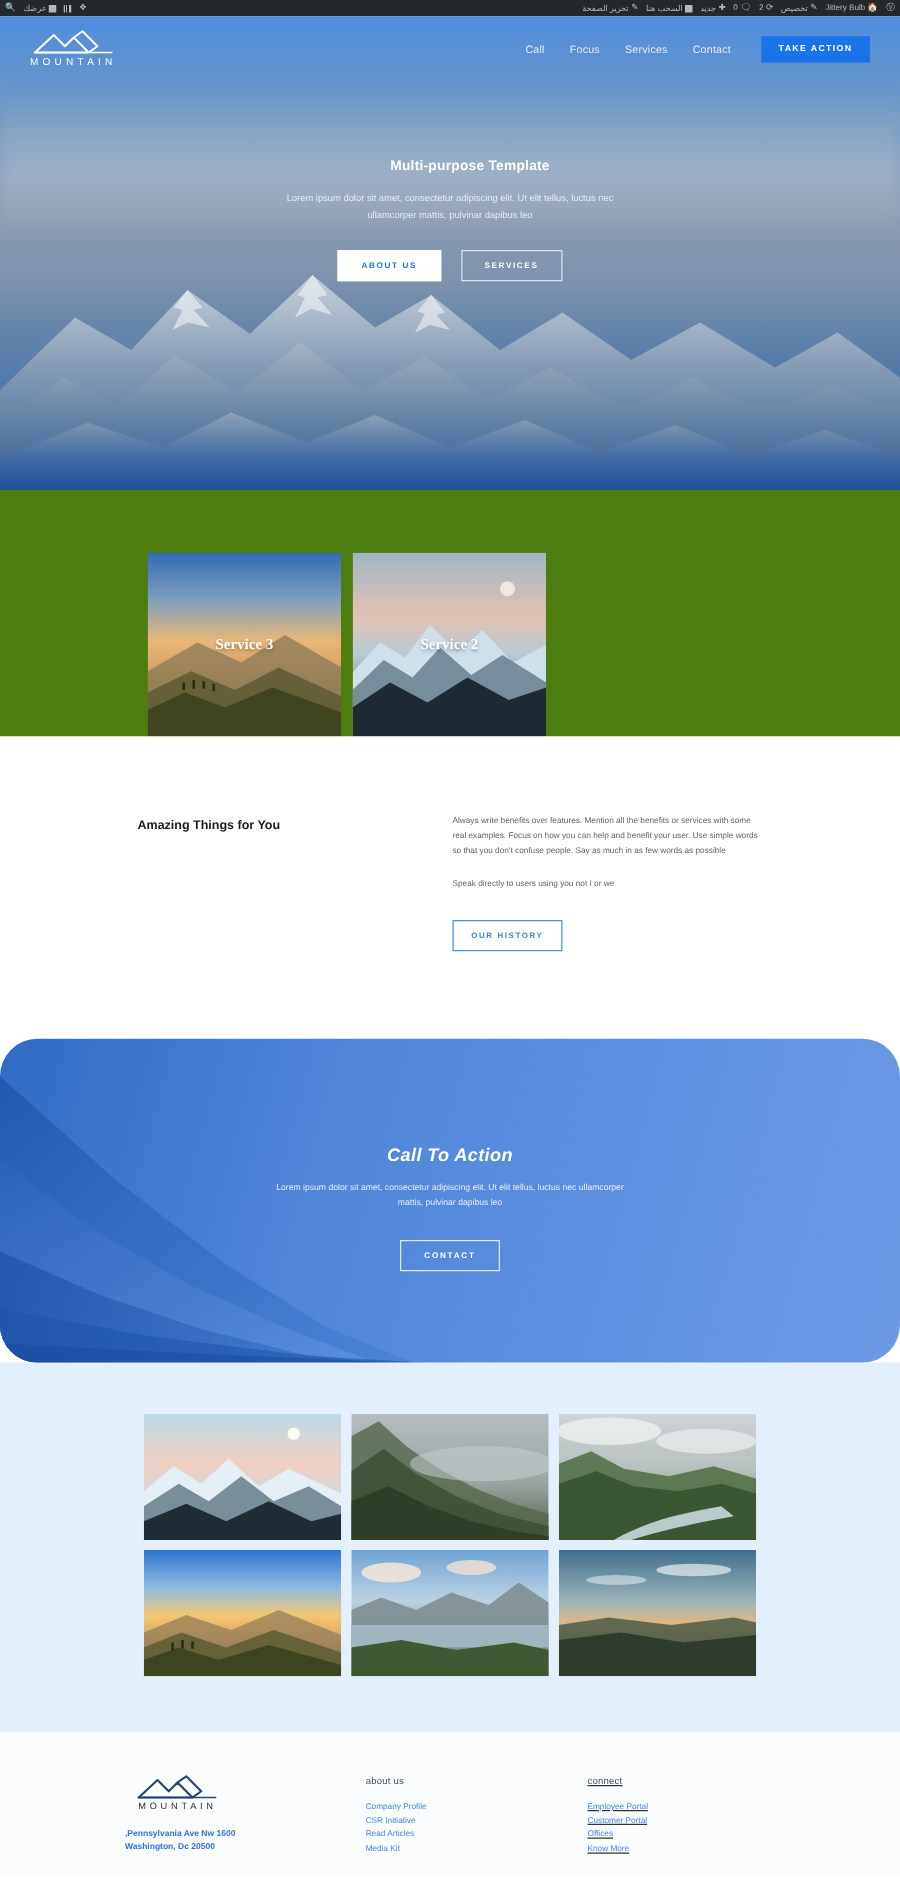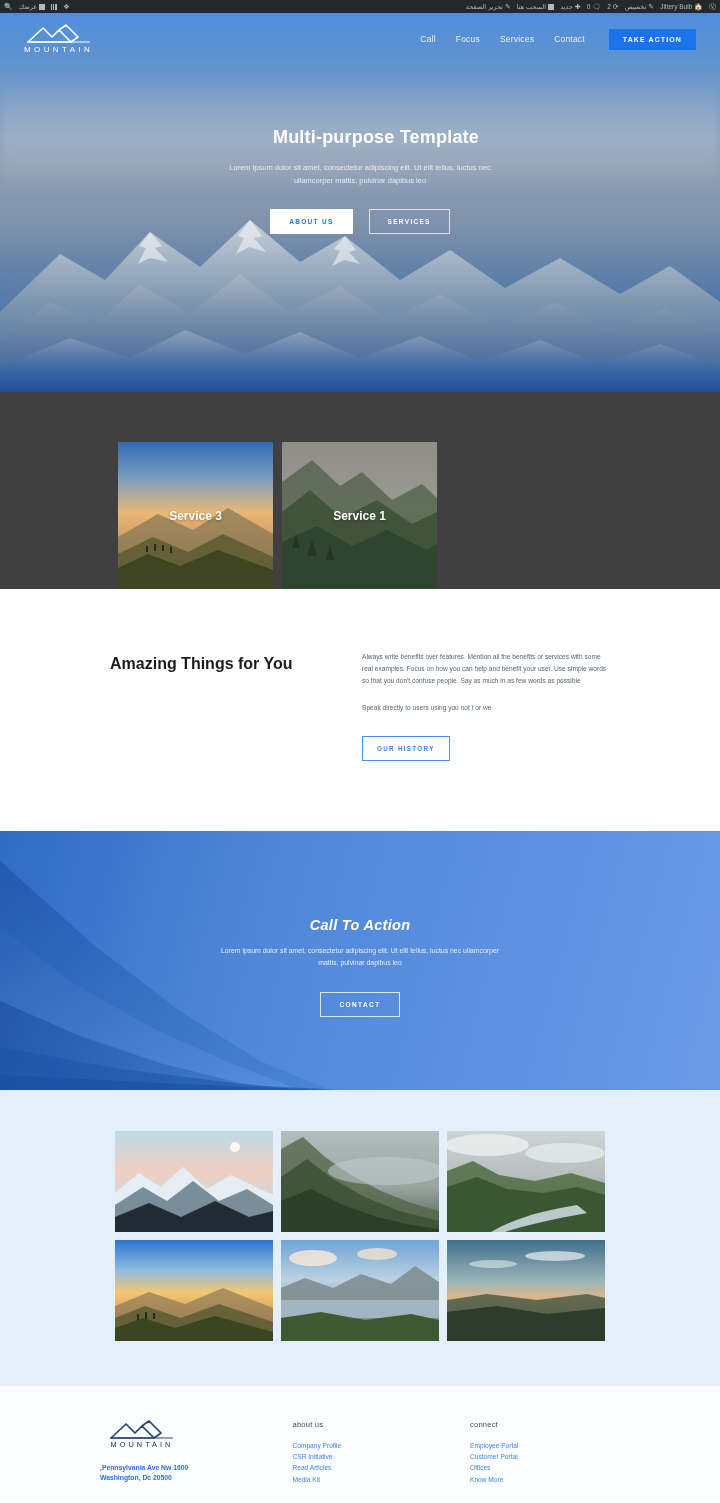--- a/index.html
+++ b/index.html
@@ -57,77 +57,78 @@
     color:#e9eef5; font-size:8.5px; padding:0 10px; text-decoration:none;
     letter-spacing:.2px; cursor:pointer;
   }
   .logo { display:flex; flex-direction:column; align-items:center; gap:1px; direction:ltr; }
   .logo svg { display:block; }
   .logo-text { color:#fff; font-size:8px; letter-spacing:3.4px; font-weight:400; }
 
   .hero-content {
     position:relative; z-index:5; text-align:center; margin-top:72px; direction:ltr;
   }
-  .hero-eyebrow { color:#fff; font-size:18px; font-weight:700; letter-spacing:.2px;padding-left:32px; }
+  .hero-eyebrow { color:#fff; font-size:11px; font-weight:700; letter-spacing:.2px;padding-left:32px; }
   .hero-title { color:#fff; font-size:25px; font-weight:700; margin-top:14px; letter-spacing:-.2px; }
   .hero-sub {
     color:#e6ebf2; font-size:7.5px; line-height:1.75; margin-top:13px;
     max-width:300px; margin-left:auto; margin-right:auto; direction:rtl;
   }
   .hero-btns { margin-top:22px; display:flex; gap:16px; justify-content:center; }
   .btn-hero-solid {
     background:#fff; color:#1a73e8; border:1px solid #fff;
     font-size:6.5px; font-weight:700; letter-spacing:1.3px;
     padding:8px 18px; cursor:pointer; min-width:79px;
   }
   .btn-hero-ghost {
     background:transparent; color:#fff; border:1px solid rgba(255,255,255,.75);
     font-size:6.5px; font-weight:700; letter-spacing:1.3px;
     padding:8px 18px; cursor:pointer; min-width:79px;
   }
 
   
-  .services { background:#404040; padding:50px 0 0; }
+  .services { background:#4d7c0f; padding:50px 0 0;font-family:Liberation Serif, serif; }
   .services-grid {
     width:484px; margin:0 auto; display:flex; gap:9px; direction:ltr;
   }
   .svc-card { position:relative; width:155px; height:147px; overflow:hidden; }
   .svc-card svg { position:absolute; inset:0; width:100%; height:100%; }
   .svc-label {
     position:absolute; left:0; right:0; top:50%; transform:translateY(-50%);
     text-align:center; color:#fff; font-size:12px; font-weight:700;
     text-shadow:0 1px 3px rgba(0,0,0,.35);
   }
 
   
   .benefits {
     width:500px; margin:0 auto; padding:62px 0 70px;
     display:flex; justify-content:space-between; align-items:flex-start;
     direction:rtl;
   }
   .benefits-heading {
-    font-size:16px; font-weight:700; color:#1c1c1c; direction:ltr;
+    font-size:10px; font-weight:700; color:#1c1c1c; direction:ltr;
     width:200px; text-align:left; padding-top:4px;
   }
   .benefits-col { width:248px; direction:rtl; text-align:left; }
   .benefits-p {
     font-size:6.6px; line-height:1.85; color:#5a6570; direction:rtl;
   }
   .benefits-p2 { margin-top:14px; }
   .btn-history {
     margin-top:22px; display:inline-block;
     border:1px solid #4a90e2; color:#3c85e0; background:#fff;
     font-size:6.3px; font-weight:700; letter-spacing:1.3px;
     padding:8px 14px; cursor:pointer; direction:ltr;
   }
 
   
   .cta {
     position:relative; height:259px; overflow:hidden;
     background:linear-gradient(105deg,#2f6bc4 0%, #4f86d8 35%, #5b90e0 65%, #6b9ae6 100%);
+    border-radius:30px;
   }
   .cta .cmtn { position:absolute; inset:0; }
   .cta .cmtn svg { width:100%; height:100%; display:block; }
   .cta-inner { position:relative; z-index:3; text-align:center; padding-top:86px; direction:ltr; }
   .cta-title {
     color:#fff; font-size:14.5px; font-weight:700; font-style:italic; letter-spacing:.3px;
   }
   .cta-sub {
     color:#e7eef8; font-size:6.9px; line-height:1.8; margin-top:12px;
     max-width:300px; margin-left:auto; margin-right:auto; direction:rtl;
@@ -155,21 +156,21 @@
     direction:rtl;
   }
   .fcol { direction:rtl; text-align:left; }
   .fcol-title {
     font-size:7.6px; color:#45505c; margin-bottom:11px; letter-spacing:.2px; direction:ltr; text-align:left;
   }
   .flink {
     display:block; font-size:6.6px; color:#4285f4; line-height:1.72;
     text-decoration:none; cursor:pointer; direction:ltr; text-align:left;
   }
-  .fcol-connect { width:150px; }
+  .fcol-connect { width:150px;text-decoration:underline; }
   .fcol-about { width:150px; }
   .fcol-brand { width:165px; direction:ltr; text-align:left; }
   .footer-logo { display:flex; flex-direction:column; align-items:center; width:84px; }
   .footer-logo-text { color:#2b2f35; font-size:7.4px; letter-spacing:3px; }
   .faddr {
     margin-top:14px; font-size:6.8px; font-weight:700; color:#2f6fe0;
     line-height:1.55; direction:rtl; text-align:left;
   }
   .fsocial { margin-top:16px; display:flex; gap:14px; }
   .fsocial a { color:#3b7dea; cursor:pointer; display:block; }
@@ -308,42 +309,39 @@
         <g fill="#2a2a16">
             <rect x="28" y="104" width="2" height="6"></rect>
             <rect x="36" y="102" width="2" height="7"></rect>
             <rect x="44" y="103" width="2" height="6"></rect>
             <rect x="52" y="105" width="2" height="6"></rect>
           </g>
       </svg>
       <div class="svc-label">Service 3</div>
     </div>
 
-
     <div class="svc-card">
       <svg viewBox="0 0 155 147" preserveAspectRatio="none">
         <defs>
-            <linearGradient id="s1" x1="0" y1="0" x2="0" y2="1">
-          <stop offset="0%" stop-color="#8e8d86"></stop>
-              <stop offset="45%" stop-color="#9a9b92"></stop>
-          <stop offset="100%" stop-color="#4b5a41"></stop>
-            </linearGradient>
-          </defs>
-        <rect width="155" height="147" fill="url(#s1)"></rect>
-        <path d="M0,40 L30,18 L58,44 L80,30 L110,58 L140,42 L155,56 L155,147 L0,147 Z" fill="#50604a" opacity=".75"></path>
-        <path d="M0,70 L28,48 L60,76 L95,58 L130,82 L155,70 L155,147 L0,147 Z" fill="#3e5238" opacity=".9"></path>
-        <path d="M0,100 L35,84 L70,104 L105,88 L145,108 L155,102 L155,147 L0,147 Z" fill="#2f4530"></path>
-        <g fill="#23351f">
-            <path d="M14,92 l4,14 h-8 Z"></path>
-            <path d="M30,98 l5,16 h-10 Z"></path>
-            <path d="M48,104 l4,14 h-8 Z"></path>
-          </g>
-      </svg>
-      <div class="svc-label">Service 1</div>
-    </div>
+            <linearGradient id="s2" x1="0" y1="0" x2="0" y2="1">
+          <stop offset="0%" stop-color="#9fb6c4"></stop>
+              <stop offset="35%" stop-color="#e3c2b4"></stop>
+          <stop offset="55%" stop-color="#b9cbd6"></stop>
+              <stop offset="100%" stop-color="#44525e"></stop>
+            </linearGradient>
+          </defs>
+        <rect width="155" height="147" fill="url(#s2)"></rect>
+        <circle cx="124" cy="29" r="6" fill="#f4f0e6" opacity=".85"></circle>
+        <path d="M0,96 L22,72 L42,84 L62,58 L84,80 L104,62 L128,88 L155,74 L155,147 L0,147 Z" fill="#cfe0ea"></path>
+        <path d="M0,110 L25,86 L48,100 L70,76 L95,98 L120,82 L155,104 L155,147 L0,147 Z" fill="#6d8494" opacity=".9"></path>
+        <path d="M0,124 L30,104 L60,120 L92,100 L125,118 L155,108 L155,147 L0,147 Z" fill="#1e2a33"></path>
+      </svg>
+      <div class="svc-label">Service 2</div>
+    </div>
+
 
   </div>
 </section>
 
 <section class="benefits">
   <div class="benefits-col">
     <p class="benefits-p">Always write benefits over features. Mention all the benefits or services with some real examples. Focus on how you can help and benefit your user. Use simple words so that you don't confuse people. Say as much in as few words as possible</p>
     <p class="benefits-p benefits-p2">Speak directly to users using you not I or we</p>
     <button class="btn-history">OUR HISTORY</button>
   </div>

